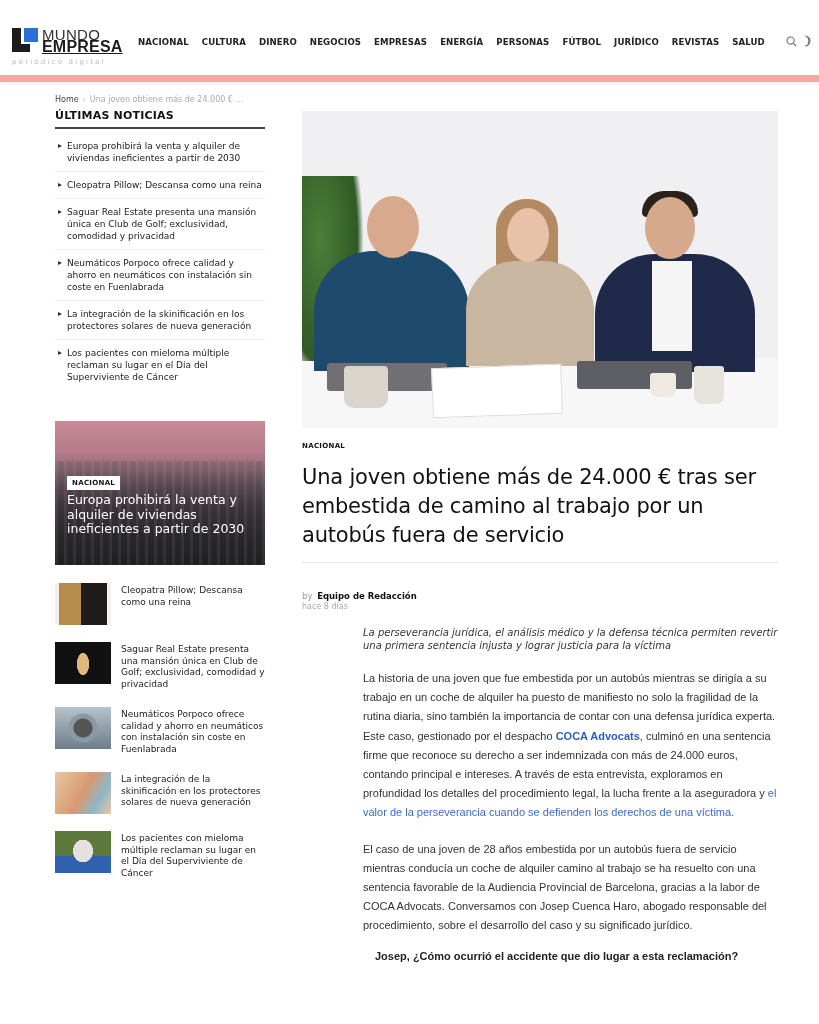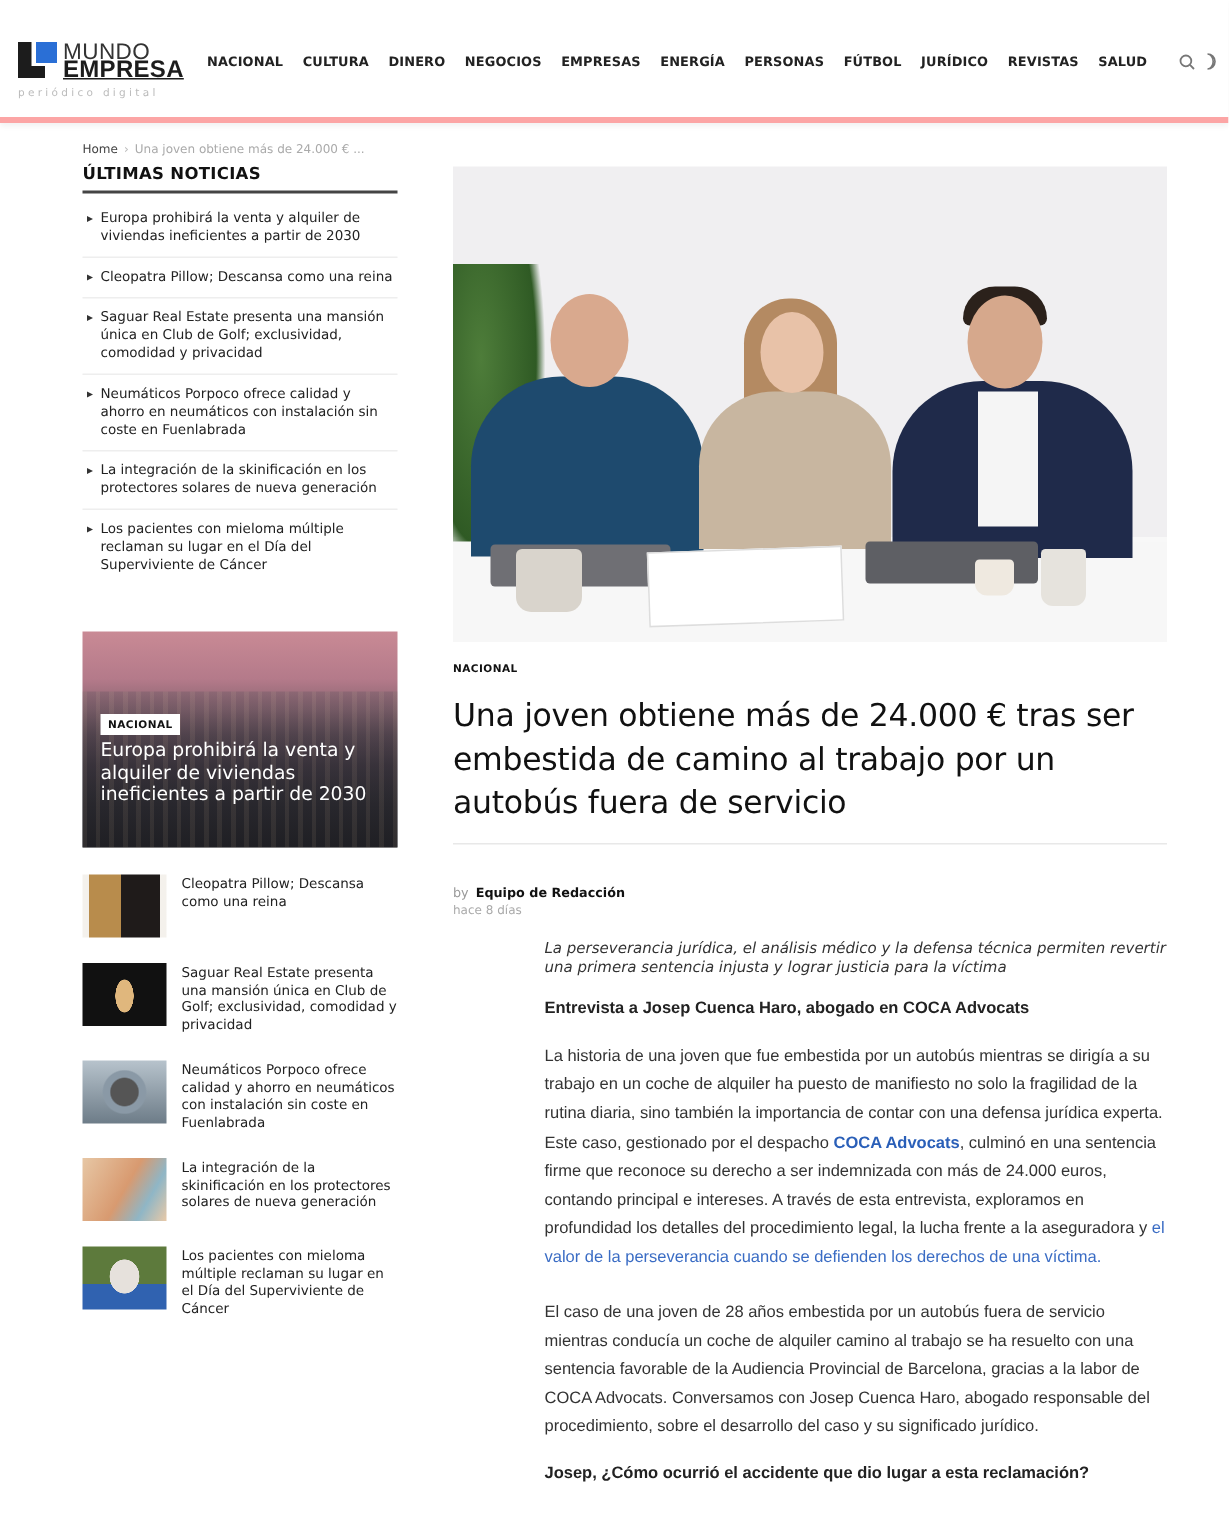--- a/index.html
+++ b/index.html
@@ -1,20 +1,20 @@
 <!DOCTYPE html>
 <html><head>
 <meta charset="utf-8">
 <style>
   * { box-sizing: border-box; margin: 0; padding: 0; }
   html, body { width: 819px; height: 1024px; overflow: hidden; background: #fff; }
   body { font-family: "DejaVu Sans", sans-serif; color: #222; position: relative; }
 
   
-  .header { position: absolute; left: 0; top: 0; width: 819px; height: 82px; background: #fff; box-shadow: 0 2px 4px rgba(0,0,0,0.06); border-bottom: 4px solid #fca5a5; }
+  .header { position: absolute; left: 0; top: 0; width: 819px; height: 82px; background: #fff; box-shadow: 0 2px 4px rgba(0,0,0,0.06); border-bottom: 7px solid #fca5a5; }
   .logo { position: absolute; left: 12px; top: 28px; width: 110px; height: 40px; }
   .logo-mark { position: absolute; left: 0; top: 0; width: 28px; height: 24px; }
   .logo-mark .l-black { position: absolute; left: 0; top: 0; width: 9px; height: 24px; background: #1c1c1c; }
   .logo-mark .l-bottom { position: absolute; left: 0; top: 16px; width: 18px; height: 8px; background: #1c1c1c; }
   .logo-mark .l-blue { position: absolute; left: 12px; top: 0; width: 14px; height: 14px; background: #2a6fd6; }
   .logo-mundo { position: absolute; left: 30px; top: -2px; font-family: "Liberation Sans", sans-serif; font-size: 15px; color: #333; letter-spacing: 0.3px; }
   .logo-empresa { position: absolute; left: 30px; top: 10px; font-family: "Liberation Sans", sans-serif; font-weight: bold; font-size: 16px; color: #1c1c1c; letter-spacing: 0.2px; text-decoration: underline; }
   .logo-tag { position: absolute; left: 0; top: 30px; font-family: "DejaVu Sans", sans-serif; font-size: 7px; color: #bbb; letter-spacing: 2.2px; }
 
   .nav { position: absolute; left: 138px; top: 37px; display: flex; gap: 0; }
@@ -84,21 +84,21 @@
   .byline { margin-top: 28px; font-size: 8.5px; color: #999; }
   .byline .author { color: #111; font-weight: bold; margin-left: 2px; cursor: pointer; }
   .date { font-size: 8px; color: #aaa; margin-top: 1px; }
 
   .content { position: absolute; left: 363px; top: 627px; width: 416px; }
   .lead { font-style: italic; font-size: 10px; line-height: 12.5px; color: #333; }
   .subhead { margin-top: 14px; font-family: "Liberation Sans", sans-serif; font-weight: bold; font-size: 11px; color: #222; }
   .para { margin-top: 17px; font-family: "Liberation Sans", sans-serif; font-size: 11px; line-height: 19.2px; color: #333; }
   .para .link-strong { color: #2a5fb8; font-weight: bold; cursor: pointer; }
   .para .link { color: #3a6cc4; cursor: pointer; }
-  .q { margin-top: 14px; font-family: "Liberation Sans", sans-serif; font-weight: bold; font-size: 11px; color: #222; }
+  .q { margin-top: 14px; font-family: "Liberation Sans", sans-serif; font-weight: bold; font-size: 11px; color: #222; margin-left: 12px; }
 </style>
 </head>
 <body>
 
 <header class="header">
   <div class="logo">
     <div class="logo-mark">
       <div class="l-black"></div>
         <div class="l-bottom"></div>
         <div class="l-blue"></div>
@@ -206,17 +206,16 @@
   <div class="title-divider"></div>
   <div class="byline">
     <span>by</span>
     <a class="author">Equipo de Redacción</a>
   </div>
   <div class="date">hace 8 días</div>
 </main>
 
 <section class="content">
   <p class="lead">La perseverancia jurídica, el análisis médico y la defensa técnica permiten revertir una primera sentencia injusta y lograr justicia para la víctima</p>
-  <p class="subhead">Entrevista a Josep Cuenca Haro, abogado en COCA Advocats</p>
   <p class="para"><span>La historia de una joven que fue embestida por un autobús mientras se dirigía a su trabajo en un coche de alquiler ha puesto de manifiesto no solo la fragilidad de la rutina diaria, sino también la importancia de contar con una defensa jurídica experta. Este caso, gestionado por el despacho </span><a class="link-strong">COCA Advocats</a><span>, culminó en una sentencia firme que reconoce su derecho a ser indemnizada con más de 24.000 euros, contando principal e intereses. A través de esta entrevista, exploramos en profundidad los detalles del procedimiento legal, la lucha frente a la aseguradora y </span><a class="link">el valor de la perseverancia cuando se defienden los derechos de una víctima.</a></p>
   <p class="para">El caso de una joven de 28 años embestida por un autobús fuera de servicio mientras conducía un coche de alquiler camino al trabajo se ha resuelto con una sentencia favorable de la Audiencia Provincial de Barcelona, gracias a la labor de COCA Advocats. Conversamos con Josep Cuenca Haro, abogado responsable del procedimiento, sobre el desarrollo del caso y su significado jurídico.</p>
   <p class="q">Josep, ¿Cómo ocurrió el accidente que dio lugar a esta reclamación?</p>
 </section>
 
 </body></html>

